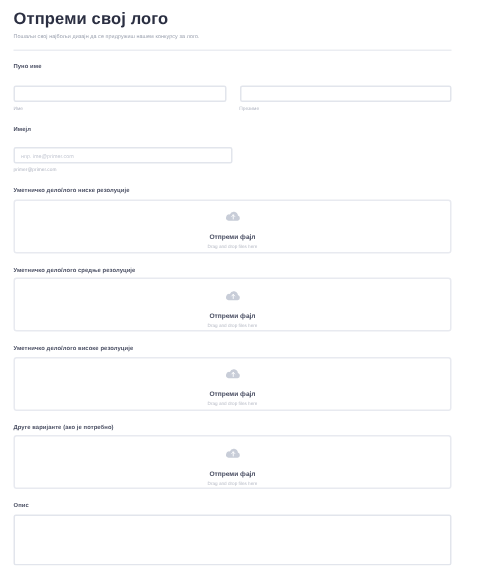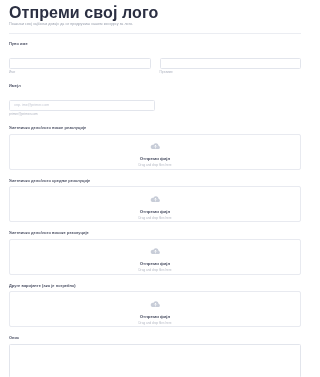--- a/index.html
+++ b/index.html
@@ -8,21 +8,21 @@
     height: 377px;
     background: #ffffff;
     font-family: "Liberation Sans", sans-serif;
     color: #3f4254;
     overflow: hidden;
   }
   .page { width: 310px; height: 377px; padding: 7px 9px 0 9px; }
 
   
   .page-title {
-    font-size: 16px;
+    font-size: 11px;
     font-weight: 700;
     color: #2b2f42;
     letter-spacing: 0.1px;
     line-height: 12px;
   }
   .page-subtitle {
     font-size: 3.6px;
     color: #9aa0ae;
     line-height: 6px;
     margin-top: 2px;

